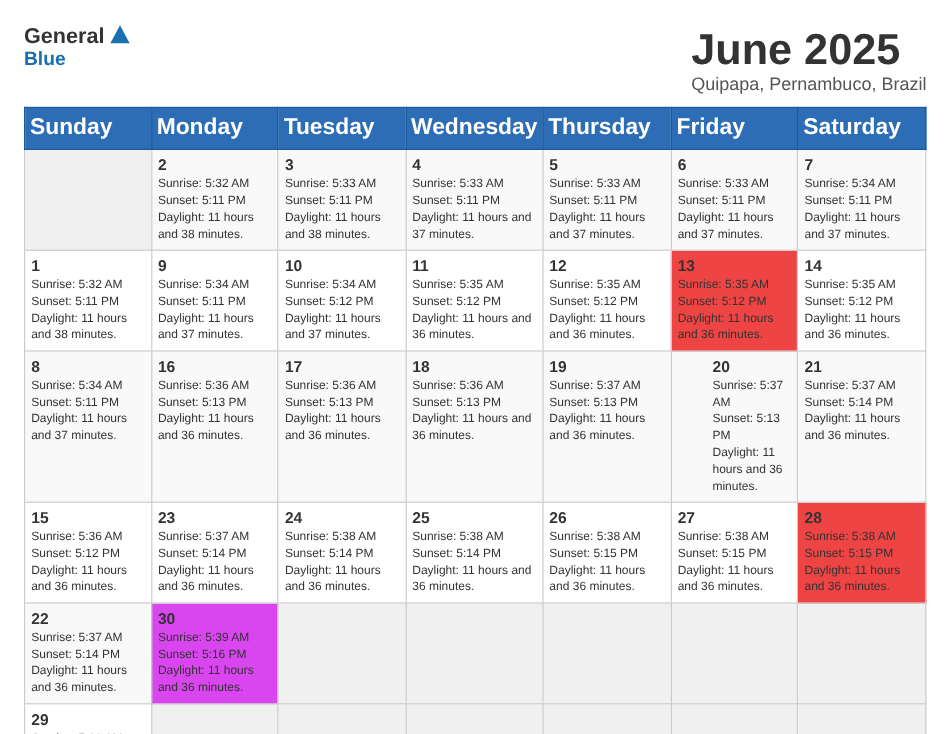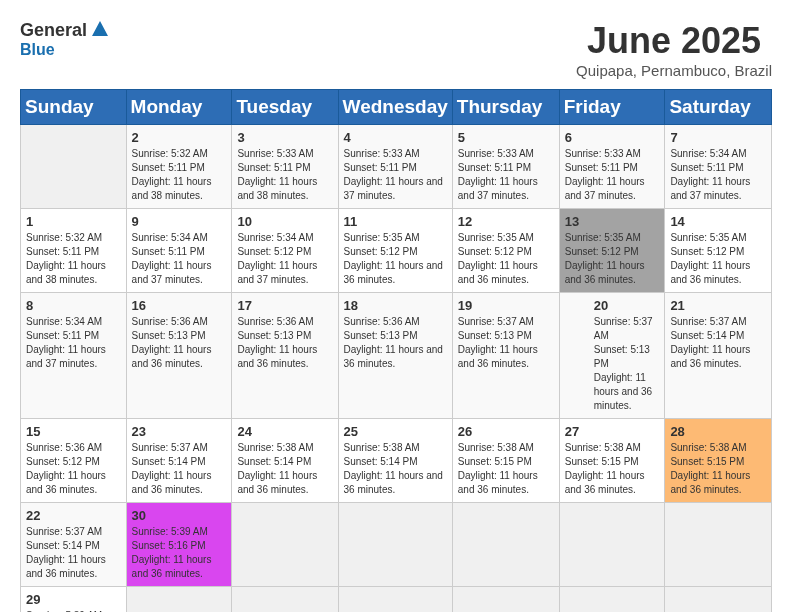--- a/index.html
+++ b/index.html
@@ -16,21 +16,21 @@
       align-items: flex-start;
       margin-bottom: 10px;
     }
     .logo {
       display: flex;
       align-items: center;
     }
     .logo-general { color: #333; }
     .logo-blue { color: #1a6faf; }
     .title-block {
-      text-align: center;
+      text-align: left;
     }
     .month-title {
       font-size: 36px;
       font-weight: bold;
       color: #333;
     }
     .location {
       font-size: 15px;
       color: #555;
     }
@@ -156,21 +156,21 @@
             <div class="day-info">Sunrise: 5:34 AM<br>Sunset: 5:12 PM<br>Daylight: 11 hours and 37 minutes.</div>
           </td>
           <td style="background: rgb(255, 255, 255);">
             <span class="day-num">11</span>
             <div class="day-info">Sunrise: 5:35 AM<br>Sunset: 5:12 PM<br>Daylight: 11 hours and 36 minutes.</div>
           </td>
           <td style="background: rgb(255, 255, 255);">
             <span class="day-num">12</span>
             <div class="day-info">Sunrise: 5:35 AM<br>Sunset: 5:12 PM<br>Daylight: 11 hours and 36 minutes.</div>
           </td>
-          <td style="background: #a3a3a3;">
+          <td style="background: #ef4444;">
             <span class="day-num">13</span>
             <div class="day-info">Sunrise: 5:35 AM<br>Sunset: 5:12 PM<br>Daylight: 11 hours and 36 minutes.</div>
           </td>
           <td style="background: rgb(255, 255, 255);">
             <span class="day-num">14</span>
             <div class="day-info">Sunrise: 5:35 AM<br>Sunset: 5:12 PM<br>Daylight: 11 hours and 36 minutes.</div>
           </td>
         </tr>
         <tr>
           <td style="background: rgb(249, 249, 249);">
@@ -220,21 +220,21 @@
             <div class="day-info">Sunrise: 5:38 AM<br>Sunset: 5:14 PM<br>Daylight: 11 hours and 36 minutes.</div>
           </td>
           <td style="background: rgb(255, 255, 255);">
             <span class="day-num">26</span>
             <div class="day-info">Sunrise: 5:38 AM<br>Sunset: 5:15 PM<br>Daylight: 11 hours and 36 minutes.</div>
           </td>
           <td style="background: rgb(255, 255, 255); margin-left: 10px;">
             <span class="day-num">27</span>
             <div class="day-info">Sunrise: 5:38 AM<br>Sunset: 5:15 PM<br>Daylight: 11 hours and 36 minutes.</div>
           </td>
-          <td style="background: #fdba74;">
+          <td style="background: #ef4444;">
             <span class="day-num">28</span>
             <div class="day-info">Sunrise: 5:38 AM<br>Sunset: 5:15 PM<br>Daylight: 11 hours and 36 minutes.</div>
           </td>
         </tr>
         <tr>
           <td style="background: rgb(249, 249, 249);">
             <span class="day-num">22</span>
             <div class="day-info">Sunrise: 5:37 AM<br>Sunset: 5:14 PM<br>Daylight: 11 hours and 36 minutes.</div>
           </td>
           <td style="background: #d946ef;">

